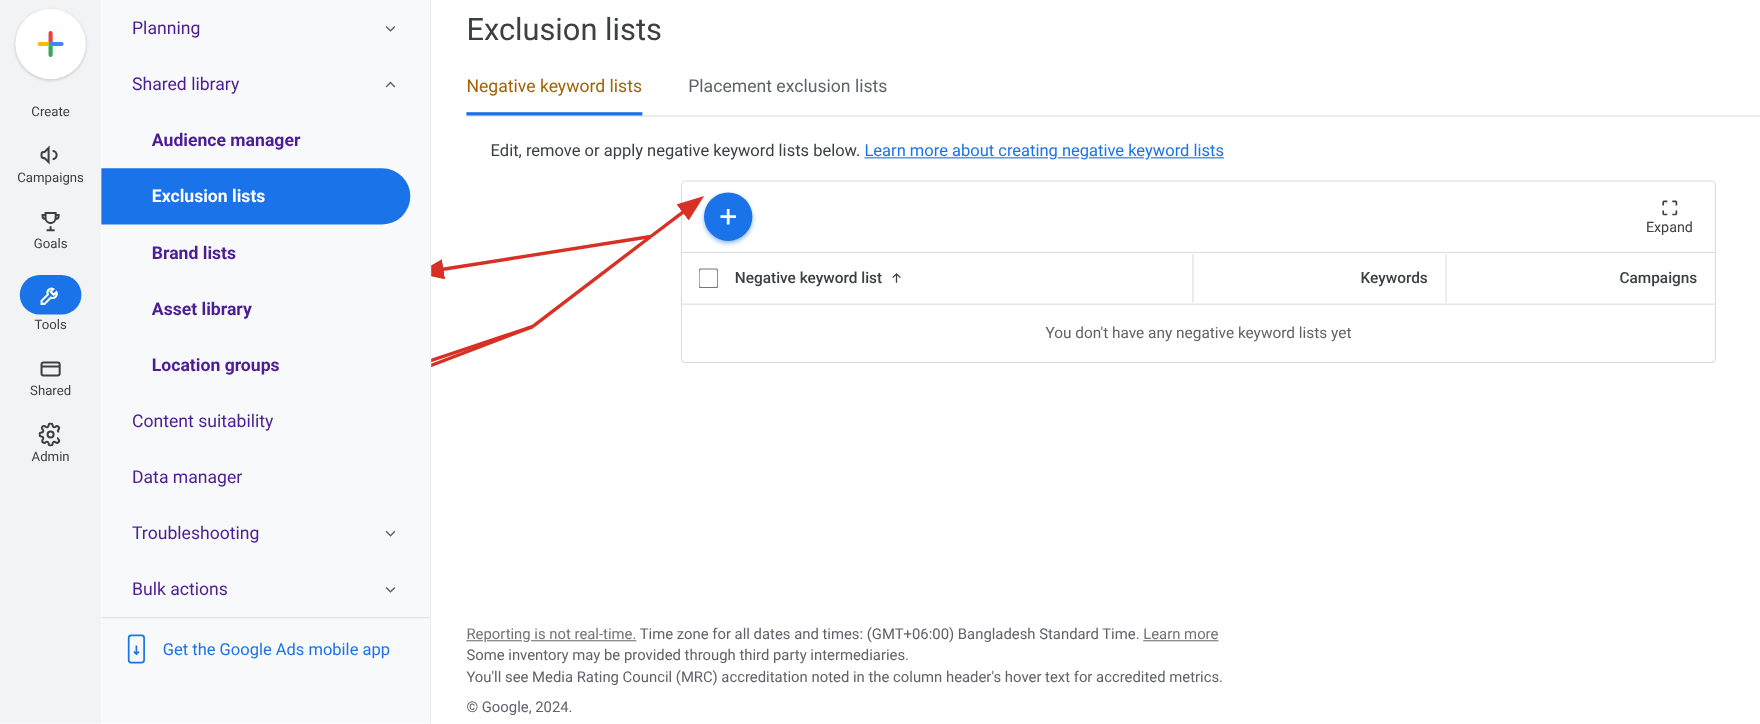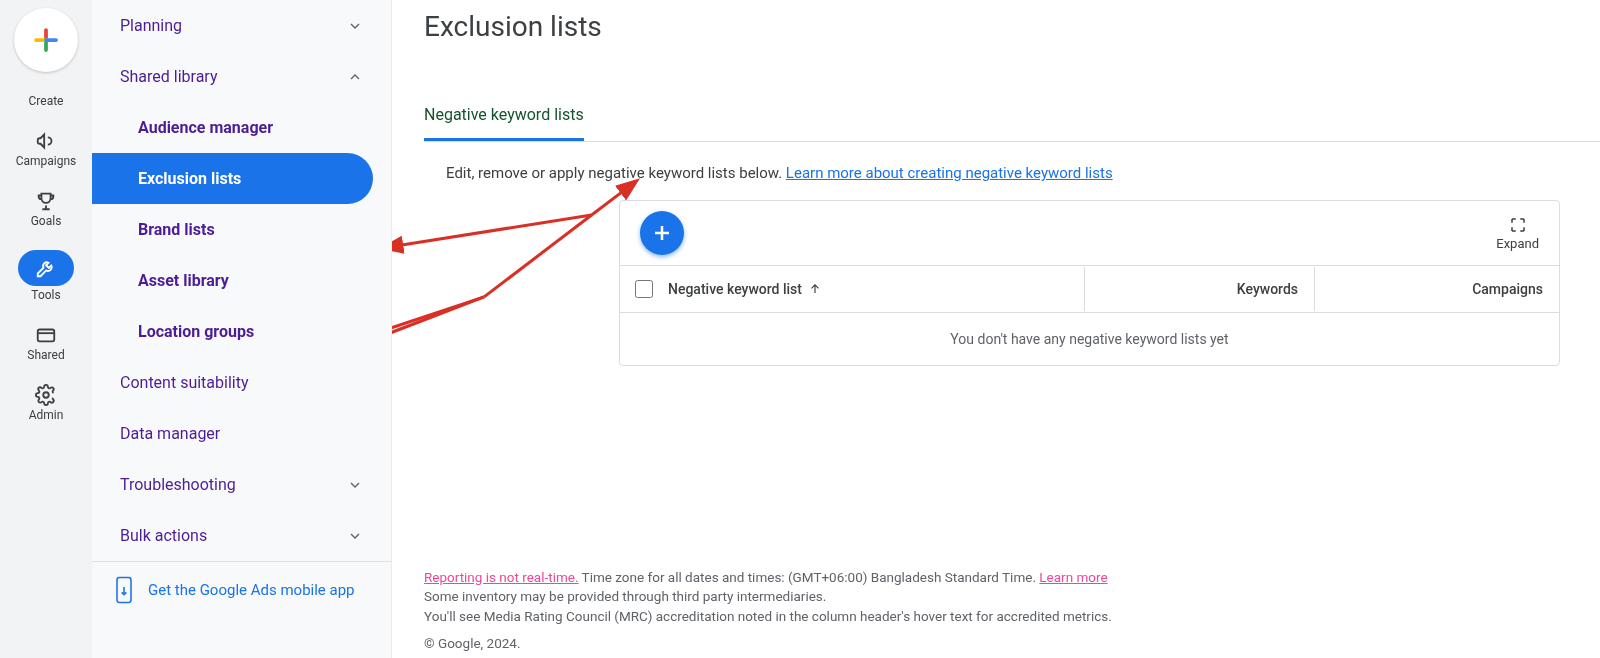--- a/index.html
+++ b/index.html
@@ -23,38 +23,38 @@
   .sb-sub.active { background: #1a73e8; color: #fff; border-radius: 0 28px 28px 0; margin-right: 18px; }
   .chev { width: 16px; height: 16px; }
   .mobile-link { display: flex; align-items: center; gap: 14px; padding: 14px 22px; font-size: 15px; color: #1a73e8; border-top: 1px solid #e0e0e0; }
   .mobile-link .phone { width: 20px; height: 28px; }
 
   
   .main { flex: 1; position: relative; padding: 10px 0 0 32px; background: #fff; }
   .page-title { font-size: 28px; font-weight: 400; color: #3c4043; margin-bottom: 26px; }
   .tabs { display: flex; gap: 42px; border-bottom: 1px solid #dadce0; }
   .tab { padding: 0 0 14px 0; font-size: 16px; color: #5f6368; cursor: pointer; border-bottom: 3px solid transparent; }
-  .tab.active { color: #14532d; border-bottom-color: #1a73e8; margin-top: 36px; }
+  .tab.active { color: #a16207; border-bottom-color: #1a73e8; }
   .desc { padding: 22px 0 18px 22px; font-size: 15px; color: #3c4043; }
   .desc a { color: #1a73e8; text-decoration: underline; }
 
   .card { margin-left: 195px; margin-right: 40px; border: 1px solid #dadce0; border-radius: 4px; background: #fff; }
   .card-top { display: flex; align-items: center; padding: 10px 20px; border-bottom: 1px solid #dadce0; }
   .fab { width: 44px; height: 44px; border-radius: 50%; background: #1a73e8; color: #fff; display: flex; align-items: center; justify-content: center; box-shadow: 0 2px 4px rgba(26,115,232,.5); cursor: pointer; }
   .expand { margin-left: auto; display: flex; flex-direction: column; align-items: center; gap: 2px; font-size: 13px; color: #3c4043; cursor: pointer; justify-content: space-between; }
   .table-head { display: flex; align-items: center; border-bottom: 1px solid #dadce0; font-size: 14px; font-weight: 500; color: #3c4043; }
   .th-check { width: 48px; display: flex; align-items: center; justify-content: center; padding: 14px 0; }
   .th-name { flex: 1; display: flex; align-items: center; gap: 6px; padding: 14px 0; }
   .th-kw { width: 230px; text-align: right; padding: 14px 16px; border-left: 1px solid #dadce0; }
   .th-camp { width: 245px; text-align: right; padding: 14px 16px; border-left: 1px solid #dadce0; }
   .empty { text-align: center; padding: 18px 0; font-size: 14px; color: #5f6368; }
   input[type=checkbox]{width:18px;height:18px;}
 
   .footer { position: absolute; bottom: 4px; left: 32px; right: 40px; font-size: 13.5px; color: #5f6368; line-height: 1.45; }
-  .footer a { color: #ec4899; text-decoration: underline; text-align: center; }
+  .footer a { color: #737373; text-decoration: underline; text-align: center; }
 
   .arrows { position: absolute; inset: 0; pointer-events: none; }
 </style>
 </head>
 <body>
 
 <div class="app">
 
   <div class="rail">
     <div class="create-btn">
@@ -171,20 +171,21 @@
         </svg>
       <span>Get the Google Ads mobile app</span>
     </div>
   </div>
 
   <div class="main">
     <h1 class="page-title">Exclusion lists</h1>
 
     <div class="tabs">
       <div class="tab active"><span>Negative keyword lists</span></div>
+      <div class="tab"><span>Placement exclusion lists</span></div>
     </div>
 
     <div class="desc">
       <span>Edit, remove or apply negative keyword lists below. </span><a href="#">Learn more about creating negative keyword lists</a>
     </div>
 
     <div class="card">
       <div class="card-top">
         <div class="fab">
           <svg width="24" height="24" viewBox="0 0 24 24" stroke="#fff" stroke-width="2.5">

